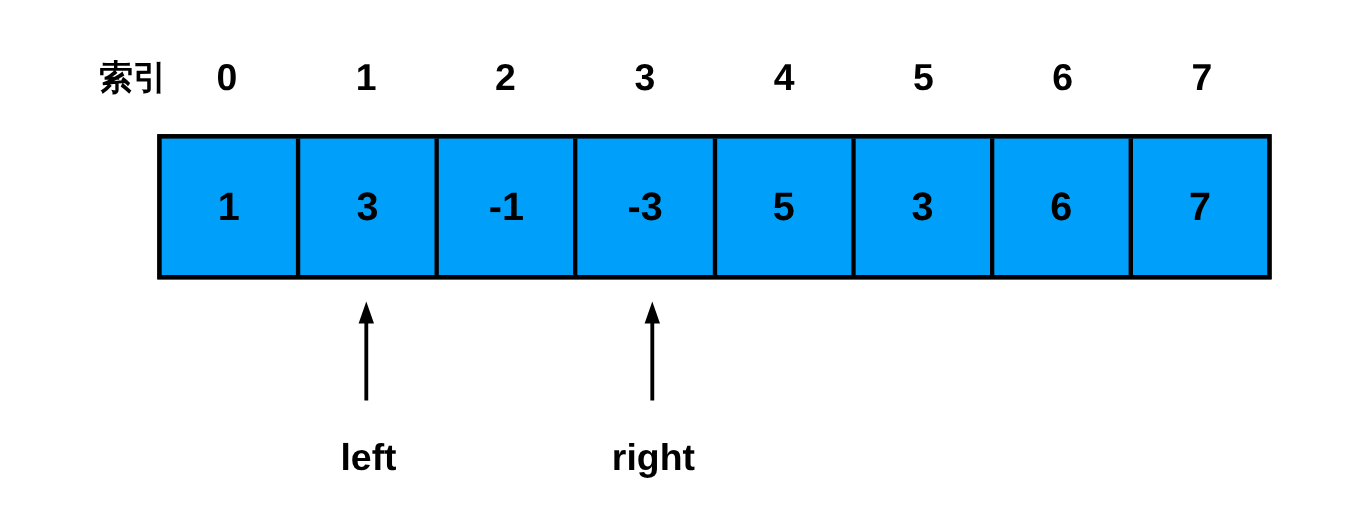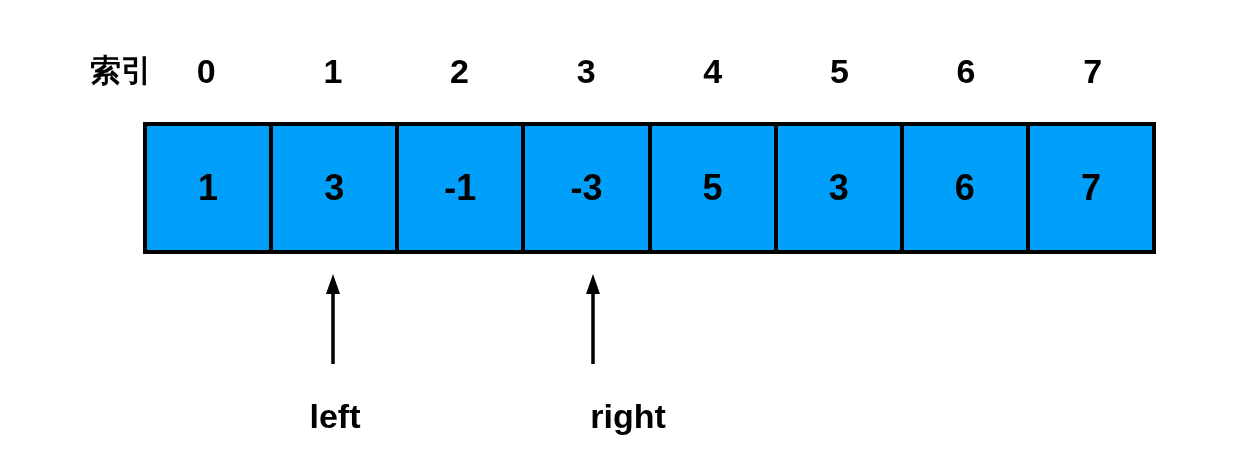--- a/index.html
+++ b/index.html
@@ -55,21 +55,21 @@
   .pointer-arrow.left-arrow{left:322px;}
   .pointer-arrow.right-arrow{left:582px;}
 
   .pointer-label{
     position:absolute;top:396px;height:40px;line-height:40px;
     font-size:34px;font-weight:bold;
     transform:translateX(-50%);
     white-space:nowrap;
   }
   .pointer-label.left-label{left:335px;text-align:right;}
-  .pointer-label.right-label{left:628px;}
+  .pointer-label.right-label{left:594px;}
 </style>
 </head>
 <body>
 
 <div class="stage">
 
   <div class="index-label">索引</div>
 
   <div class="index-row">
     <div class="index-number">0</div>

